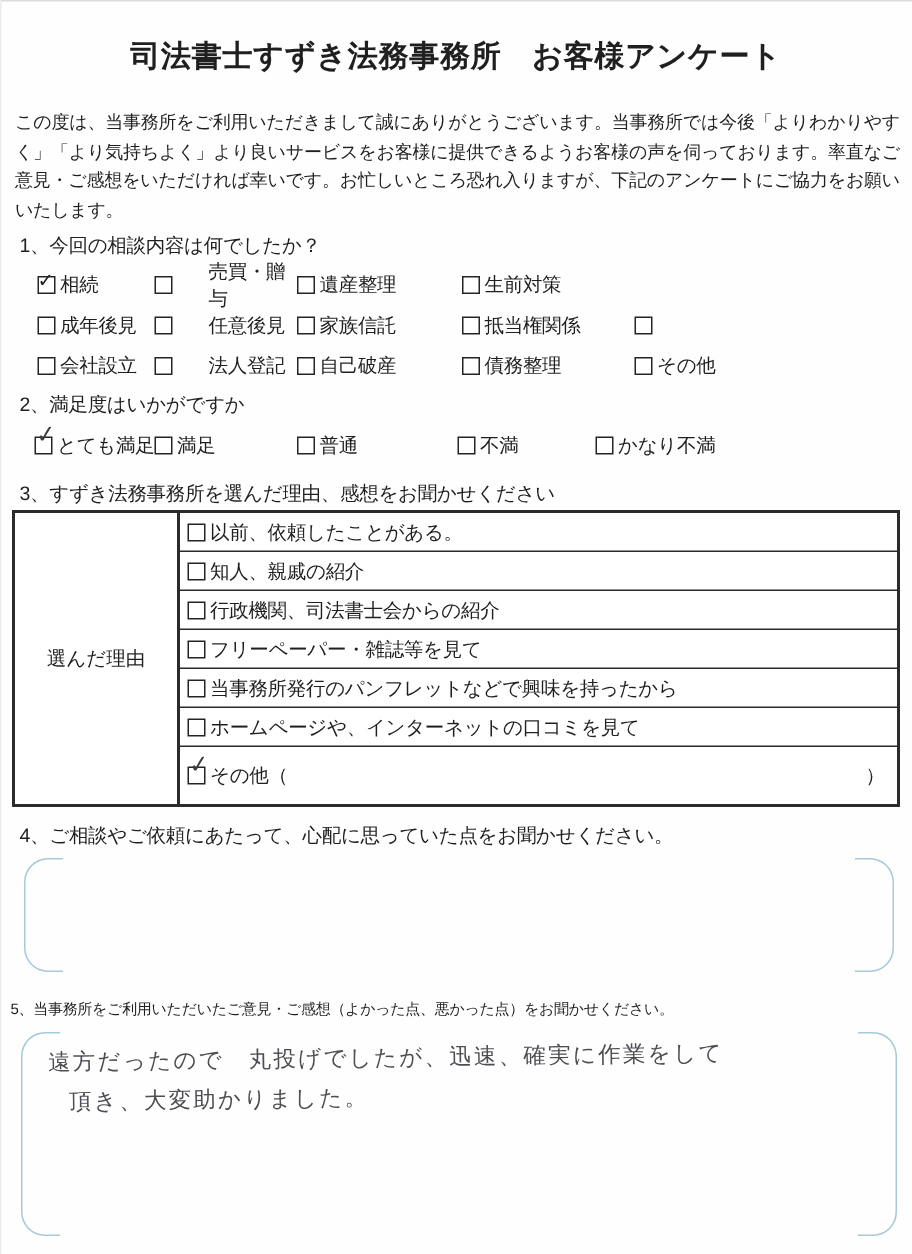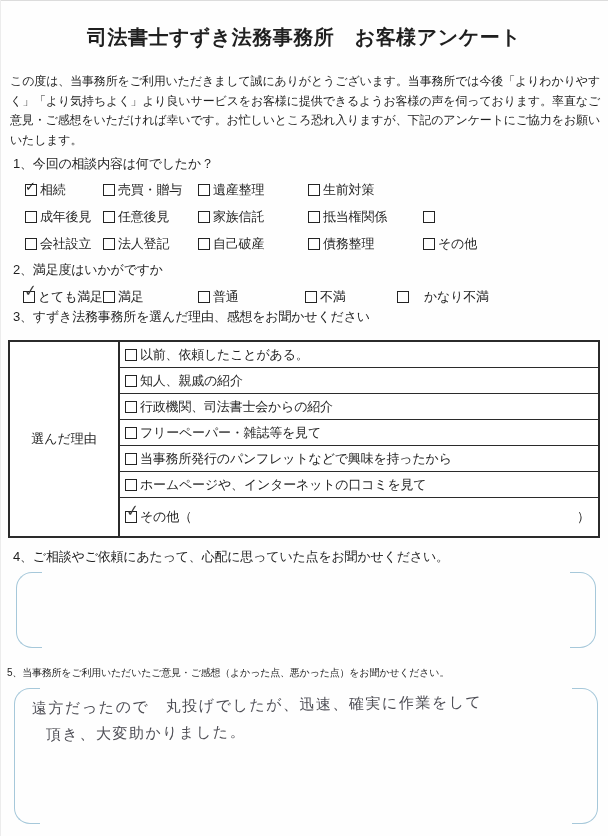--- a/index.html
+++ b/index.html
@@ -15,46 +15,46 @@
     position:absolute;top:24px;left:0;right:0;text-align:center;
     font-size:20px;font-weight:bold;letter-spacing:0.5px;white-space:pre;
   }
   .intro{
     position:absolute;top:72px;left:10px;width:590px;
     font-size:12px;line-height:19.5px;text-align:justify;letter-spacing:-0.2px;
   }
   .q-heading{position:absolute;font-size:13px;letter-spacing:-0.2px;white-space:nowrap;}
   #q1h{top:155px;left:13px;}
   #q2h{top:261px;left:13px;}
-  #q3h{top:308px;left:13px;text-align:right;}
+  #q3h{top:320px;left:13px;text-align:right;}
   #q4h{top:548px;left:13px;}
   #q5h{top:666px;left:7px;font-size:10px;}
 
   .opt{display:flex;align-items:center;font-size:13px;letter-spacing:-0.2px;}
   .cb{
     position:relative;flex:none;width:10px;height:10px;
     border:1.5px solid #242424;margin-right:3px;background:#fff;
   }
   .cb .check{
     position:absolute;left:-1px;top:-5px;font-size:13px;font-weight:bold;
     line-height:1;color:#222;
   }
   .cb.hand .check{
     left:0;top:-9px;font-size:16px;font-weight:normal;color:#3c3c3c;
     transform:rotate(-6deg);
   }
 
   .q1-rows{position:absolute;top:176px;left:25px;width:575px;}
   .q1-rows .opt-row{display:flex;height:27px;align-items:center;}
-  .q1-rows .c1{width:78px;} .q1-rows .c2{width:95px;}
+  .q1-rows .c1{width:78px;} .q1-rows .c2{width:95px;gap:21px;}
   .q1-rows .c3{width:110px;} .q1-rows .c4{width:115px;} .q1-rows .c5{flex:1;}
 
   .q2-row{position:absolute;top:283px;left:23px;width:560px;display:flex;height:27px;align-items:center;}
   .q2-row .c1{width:80px;} .q2-row .c2{width:95px;}
-  .q2-row .c3{width:92px;} .q2-row .c4{width:92px;padding-left:15px;} .q2-row .c5{flex:1;gap:12px;}
+  .q2-row .c3{width:92px;} .q2-row .c4{width:92px;padding-left:15px;} .q2-row .c5{flex:1;}
 
   .q3-table{
     position:absolute;top:340px;left:8px;width:592px;
     display:grid;grid-template-columns:110px 1fr;
     border:2px solid #2b2b2b;box-sizing:border-box;background:#fff;
   }
   .q3-left{
     grid-row:1 / 8;border-right:2px solid #2b2b2b;
     display:flex;align-items:center;justify-content:center;
     font-size:13px;

